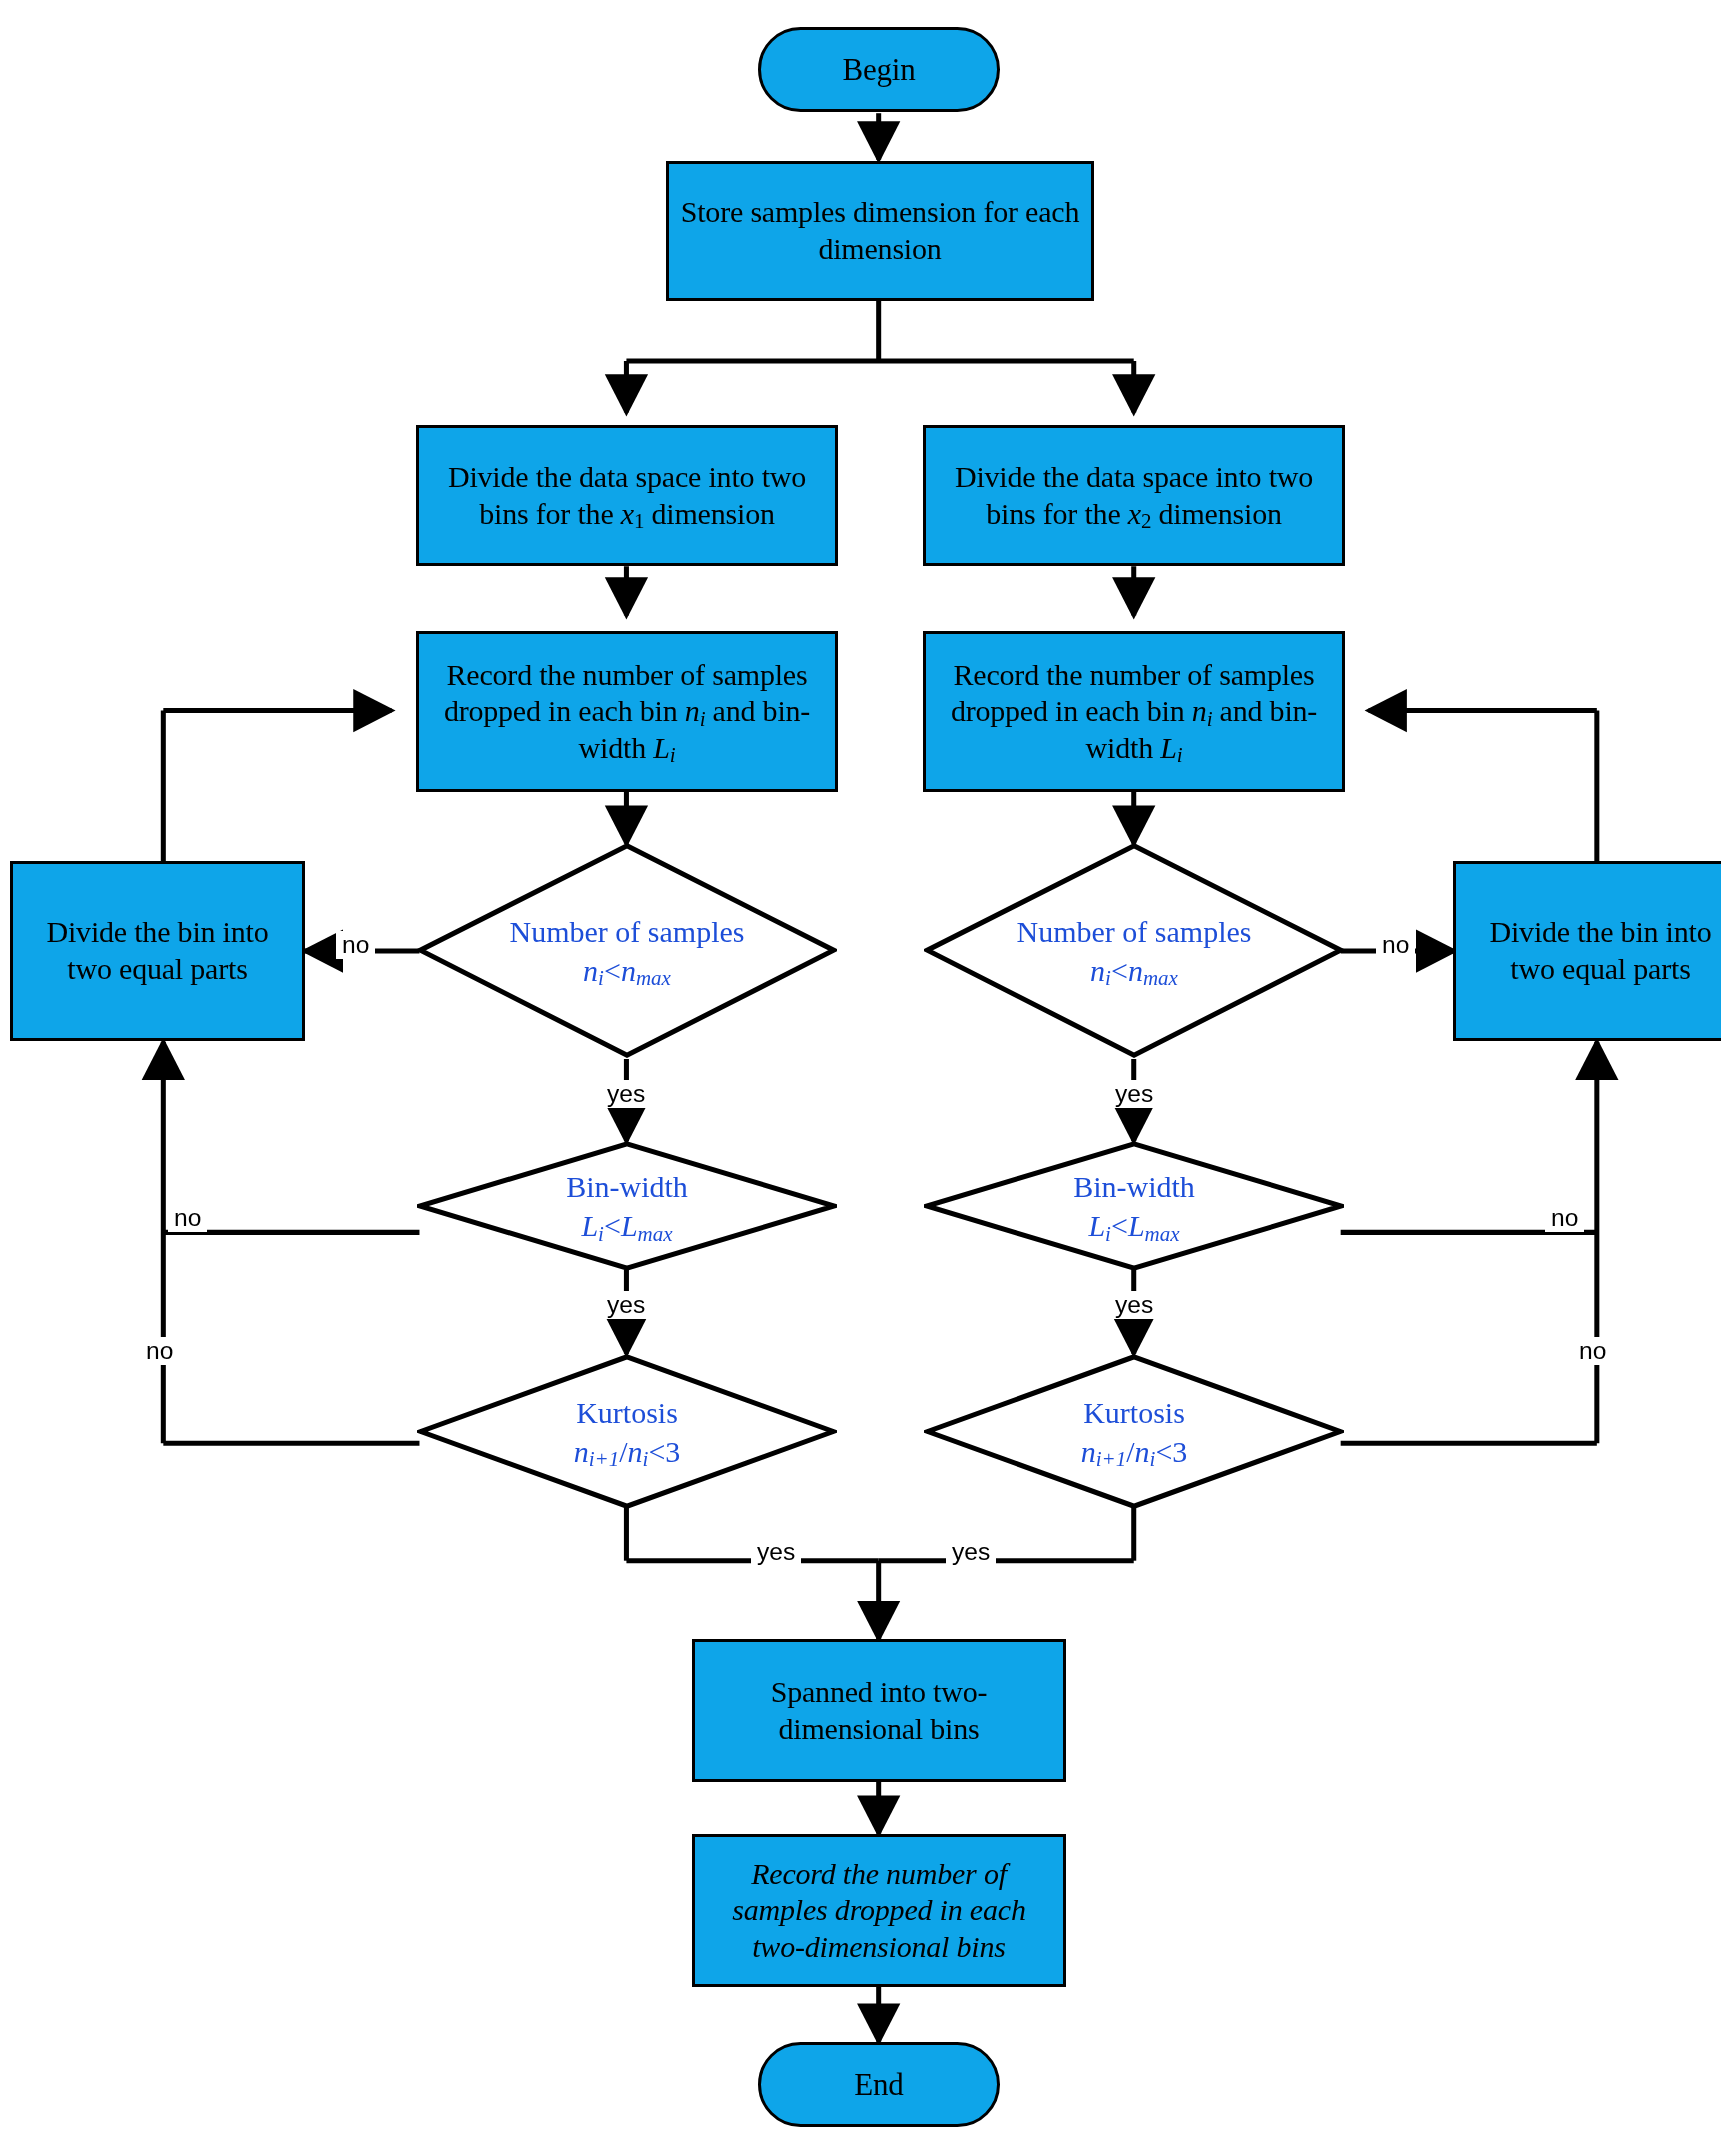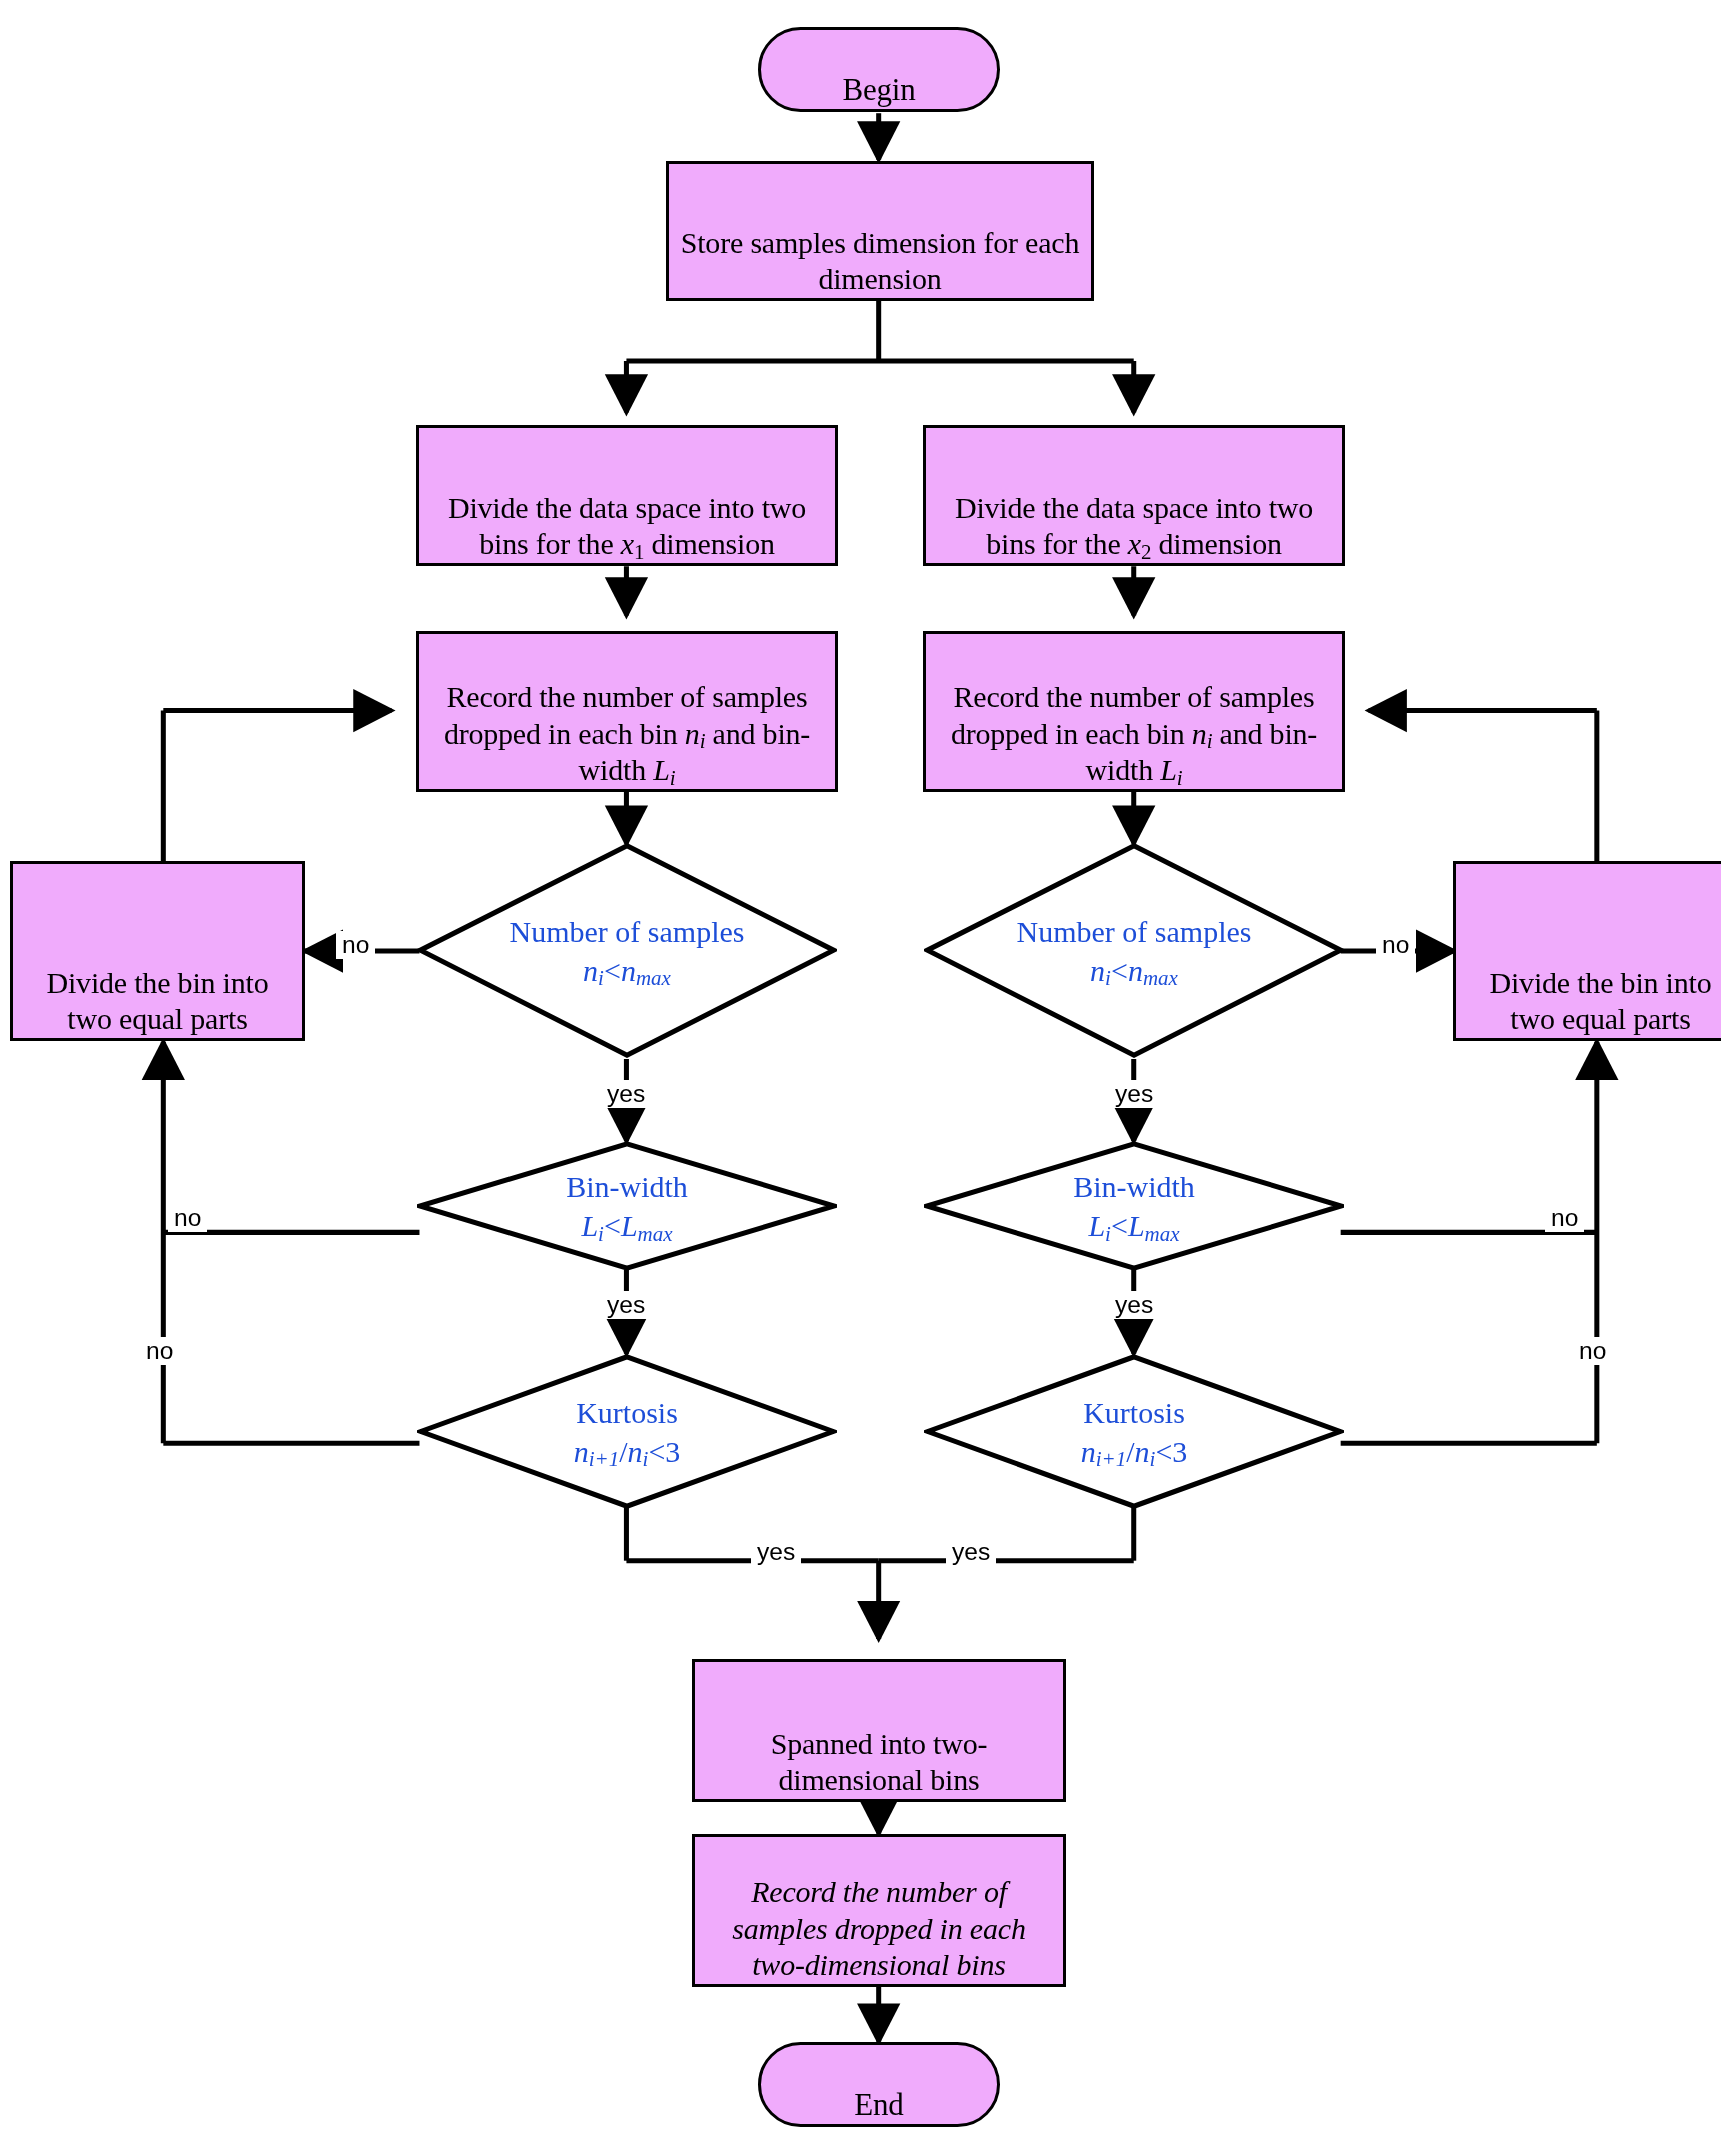--- a/index.html
+++ b/index.html
@@ -1,20 +1,20 @@
 <!DOCTYPE html>
 <html style="font-size:9px"><head>
 <meta charset="utf-8">
 <style>
   html,body{margin:0;padding:0;background:#ffffff;}
   body{font-family:"Liberation Serif",serif;}
   #root{position:relative;width:1721px;height:2151px;background:#ffffff;overflow:hidden;}
   svg.layer{position:absolute;left:0;top:0;width:1721px;height:2151px;pointer-events:none;}
 
-  .node{position:absolute;box-sizing:border-box;display:flex;align-items:flex-end;justify-content:center;text-align:center;background:#f0abfc;}
+  .node{position:absolute;box-sizing:border-box;display:flex;align-items:center;justify-content:center;text-align:center;background:#0ea5e9;}
   .proc{border:3.4px solid #000;}
   .term{border:3.9px solid #000;border-radius:5593px;}
   .node .txt{font-family:"Liberation Serif",serif;font-size:30px;line-height:1.22;color:#000;padding:0 7.8px;letter-spacing:-0.2px;}
   .term .txt{font-size:31px;}
 
   .dia{position:absolute;background:transparent;}
   .dia .dtxt{position:absolute;left:0;right:0;top:50%;transform:translateY(-50%);
     text-align:center;font-family:"Liberation Serif",serif;font-size:30px;line-height:1.30;color:#1d4ed8;}
 
   .edgelabel{position:absolute;font-family:"Liberation Sans",sans-serif;font-size:24.6px;color:#000;
@@ -189,21 +189,21 @@
   </div>
 
   <div class="node proc" style="left:10px;top:861px;width:295px;height:180px;">
     <div class="txt">Divide the bin into two equal parts</div>
   </div>
 
   <div class="node proc" style="left:1453px;top:861px;width:295px;height:180px;">
     <div class="txt">Divide the bin into two equal parts</div>
   </div>
 
-  <div class="node proc" style="left:692px;top:1639px;width:374px;height:143px;margin-top:20px;">
+  <div class="node proc" style="left:692px;top:1639px;width:374px;height:143px;">
     <div class="txt">Spanned into two-dimensional bins</div>
   </div>
 
   <div class="node proc" style="left:692px;top:1834px;width:374px;height:153px;font-style:italic;">
     <div class="txt">Record the number of samples dropped in each two-dimensional bins</div>
   </div>
 
   <div class="node term" style="left:758px;top:2042px;width:242px;height:85px;">
     <div class="txt">End</div>
   </div>

